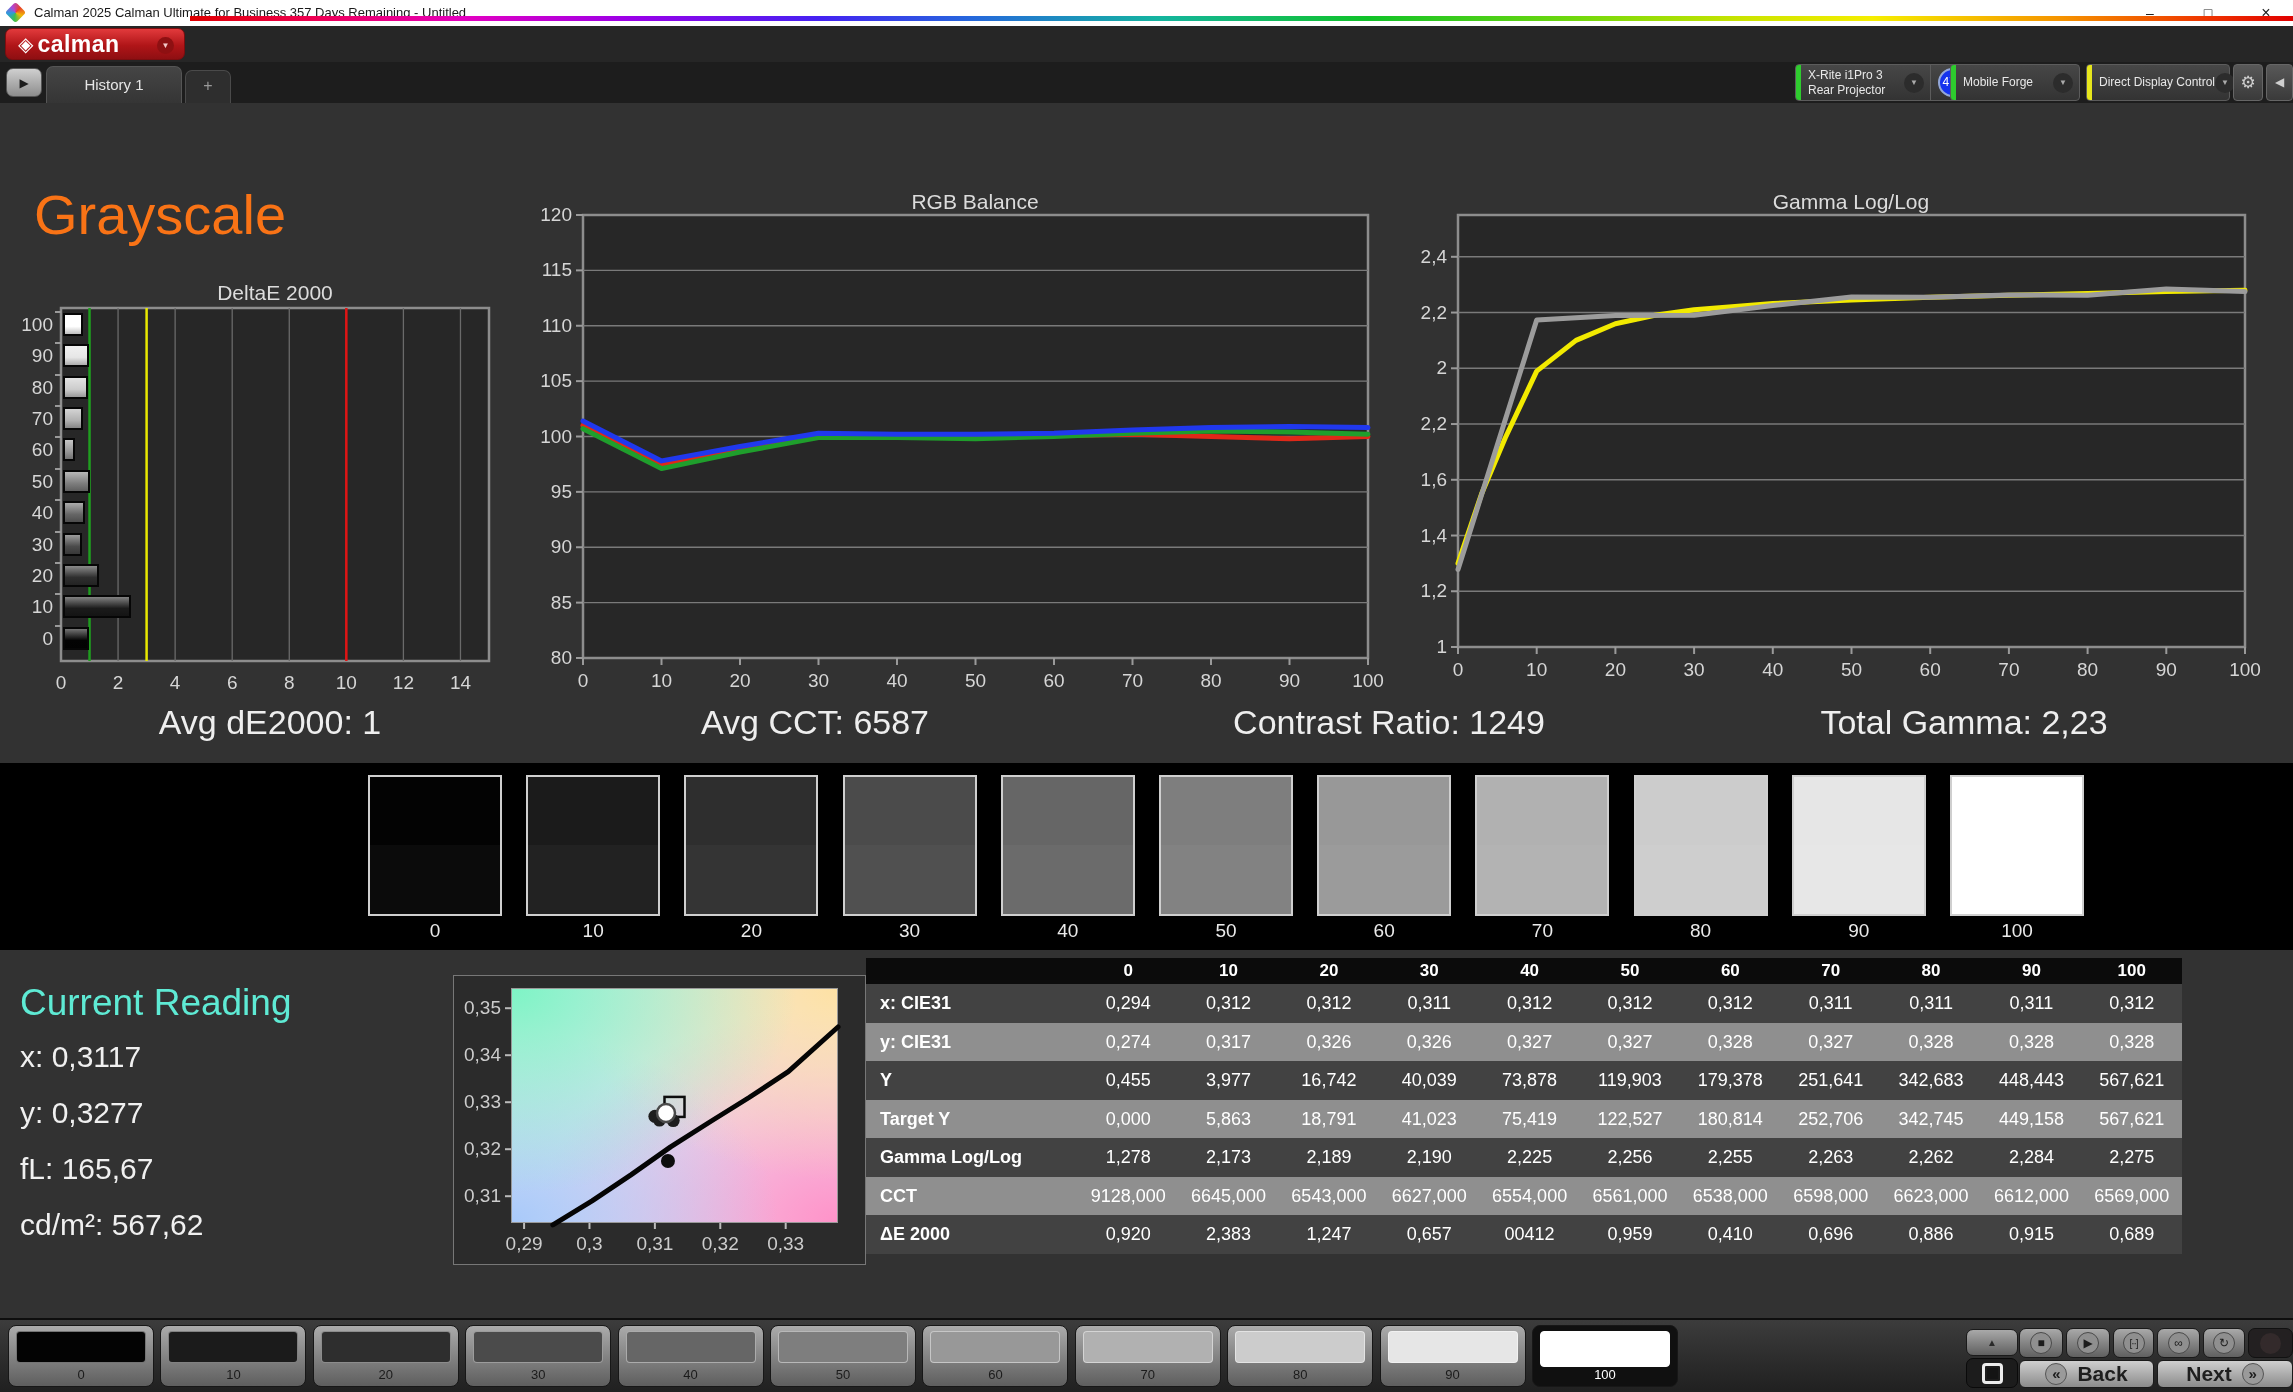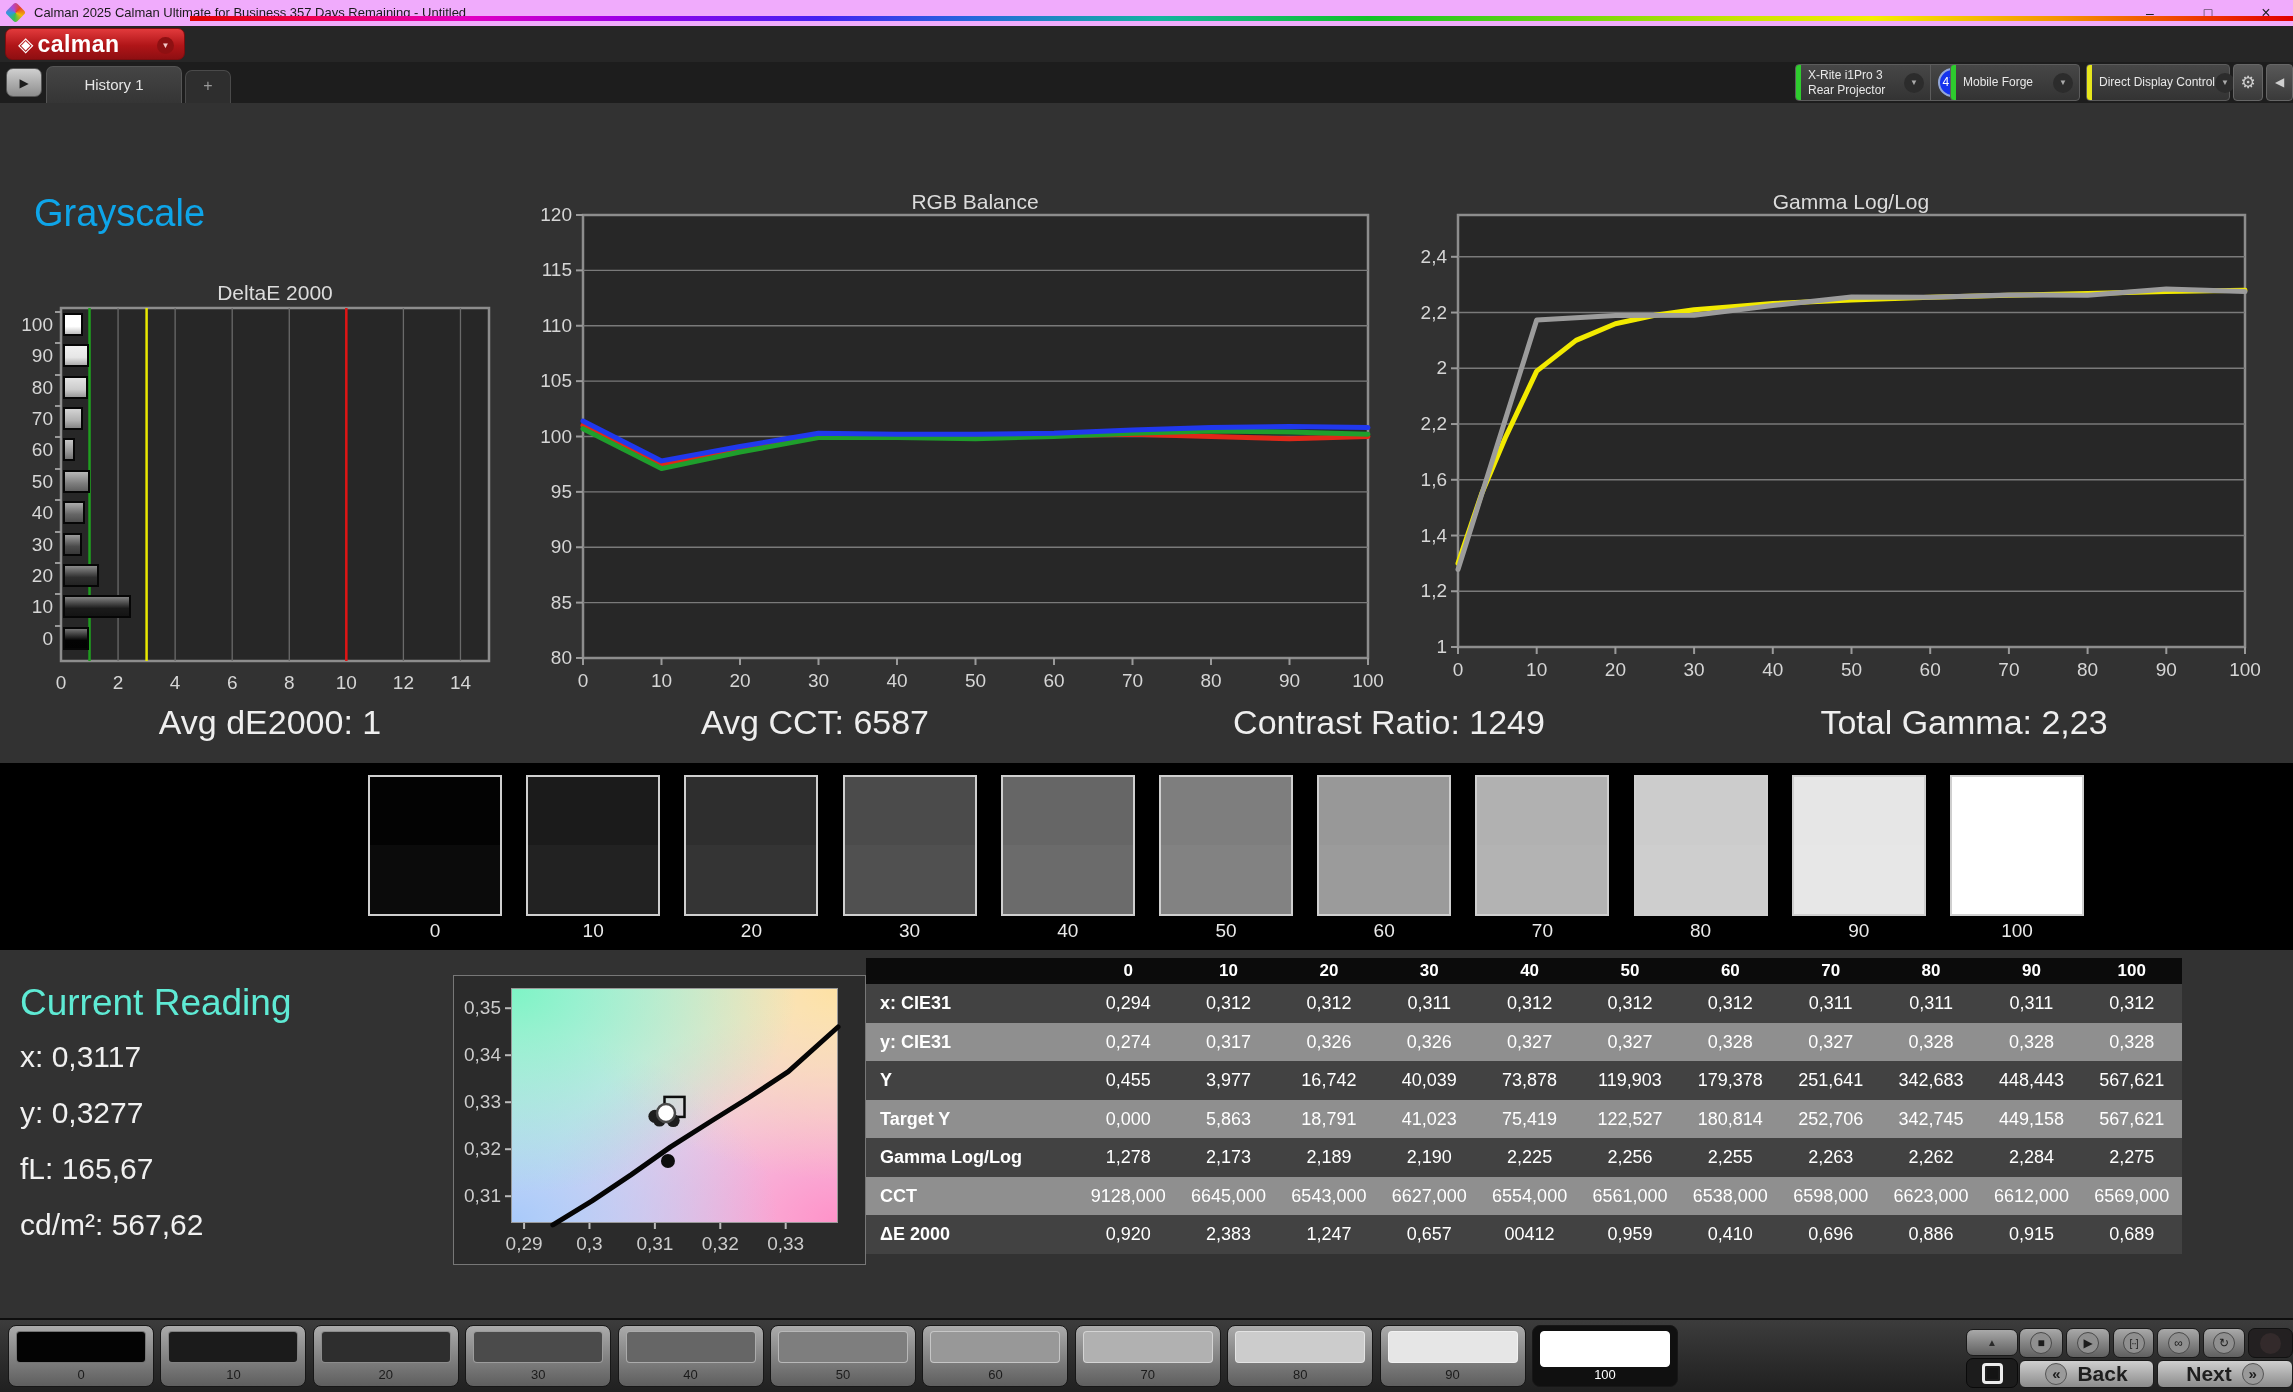--- a/index.html
+++ b/index.html
@@ -2,21 +2,21 @@
 <html><head>
 <meta charset="utf-8">
 <style>
   html,body{margin:0;padding:0;background:#000;}
   *{box-sizing:border-box;}
   #screen{position:relative;width:2293px;height:1392px;background:#323232;overflow:hidden;
           font-family:"Liberation Sans",sans-serif;-webkit-font-smoothing:antialiased;}
   .abs{position:absolute;}
 
   
-  .titlebar{left:0;top:0;width:2293px;height:26px;background:#f0abfc;color:#1a1a1a;}
+  .titlebar{left:0;top:0;width:2293px;height:26px;background:#ffffff;color:#1a1a1a;}
   .appicon{left:8px;top:5px;width:15px;height:15px;transform:rotate(45deg);border-radius:3px;
            background:conic-gradient(#e8412c,#f2b705,#39c04f,#2d9cdb,#b145d6,#e8412c);}
   .apptitle{left:34px;top:5px;font-size:13px;white-space:nowrap;}
   .winbtn{top:0;width:44px;height:26px;text-align:center;line-height:26px;font-size:14px;color:#222;cursor:default;}
 
   
   .header{left:0;top:26px;width:2293px;height:36px;background:#262626;}
   .logo{left:5px;top:2px;width:180px;height:32px;border-radius:7px;
         background:linear-gradient(180deg,#e23a3c,#b01518 55%,#8e0f12);
         border:1px solid #7c0d0f;display:flex;align-items:center;padding-left:12px;position:absolute;}
@@ -45,21 +45,21 @@
   .ddtext{padding-left:7px;line-height:1.25;white-space:nowrap;flex:1 1 auto;}
   .ddcaret{width:20px;height:20px;border-radius:50%;background:#2c2c2c;color:#aaa;font-size:8px;
            text-align:center;line-height:20px;margin-right:6px;flex:0 0 auto;}
   .ddsep{width:1px;height:100%;background:#5c5c5c;flex:0 0 auto;}
   .badge{width:29px;height:29px;border-radius:50%;background:#1433ee;border:2px solid #93a7d8;
          color:#fff;font-size:12px;text-align:center;line-height:25px;margin:0 7px;flex:0 0 auto;}
   .toolbtn{top:64px;height:37px;background:linear-gradient(180deg,#585858,#3a3a3a);border:1px solid #666;
            border-radius:4px;color:#cfcfcf;text-align:center;position:absolute;}
 
   
-  .pagetitle{left:34px;top:192px;font-size:38px;color:#0ea5e9;}
+  .pagetitle{left:34px;top:182px;font-size:56px;color:#f97316;}
   .charttitle{position:absolute;color:#dcdcdc;font-size:21px;transform:translateX(-50%);white-space:nowrap;}
   .stat{position:absolute;top:703px;color:#eeeeee;font-size:34px;transform:translateX(-50%);white-space:nowrap;}
   .ticklabel{position:absolute;color:#d6d6d6;font-size:19px;white-space:nowrap;}
 
   
   .strip{left:0;top:763px;width:2293px;height:187px;background:#000;}
   .swatch{position:absolute;top:775px;width:134px;height:141px;border:2px solid #cfcfcf;}
   .swatchnum{position:absolute;top:920px;color:#eaeaea;font-size:19px;transform:translateX(-50%);}
 
   

